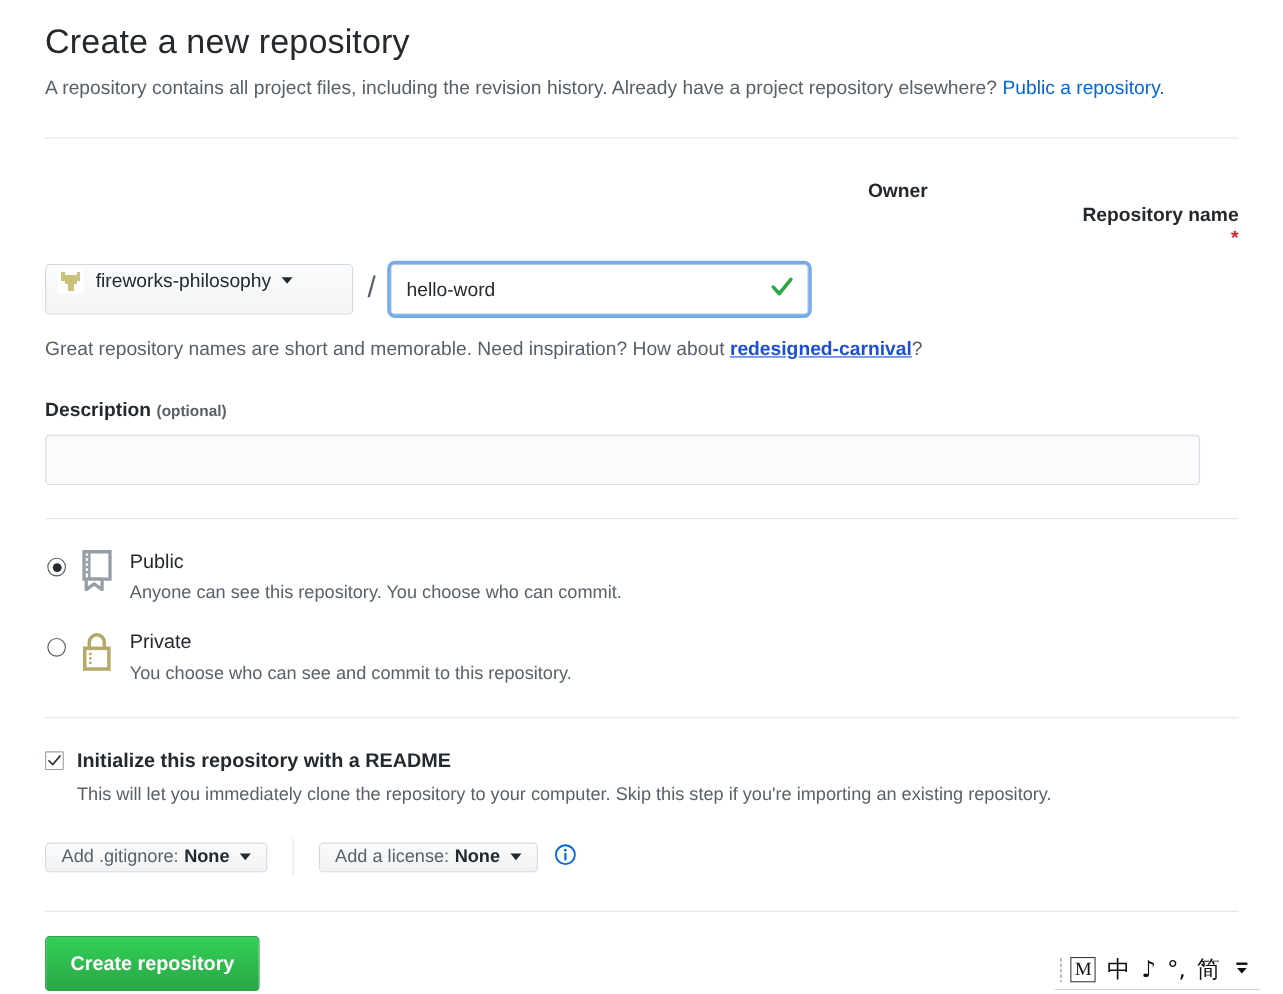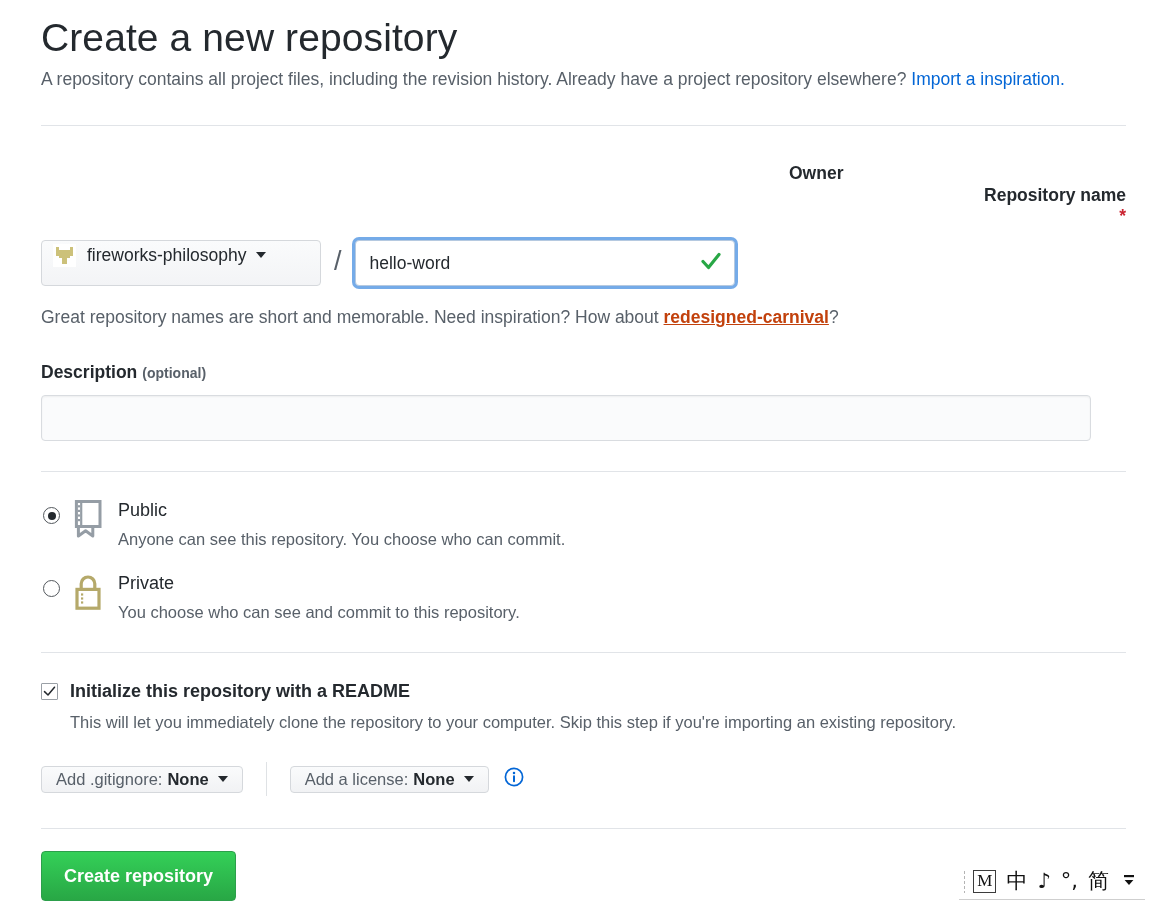--- a/index.html
+++ b/index.html
@@ -16,21 +16,21 @@
     position: relative;
   }
   .page {
     padding: 8px 40px 0 41px;
     box-sizing: border-box;
     width: 1166px;
   }
 
   
   .page-title {
-    font-size: 39px;
+    font-size: 31px;
     font-weight: 400;
     line-height: 40px;
     color: #24292e;
     margin: 10px 0 6px 0;
     letter-spacing: .1px;
   }
   .subtitle {
     font-size: 17.5px;
     line-height: 31px;
     color: #586069;
@@ -145,21 +145,21 @@
     pointer-events: none;
     display: block;
   }
   .hint-row {
     font-size: 17.5px;
     color: #586069;
     margin-top: 19px;
     line-height: 24px;
   }
   .suggestion {
-    color: #c2410c;
+    color: #1d4ed8;
     font-weight: bold;
   }
 
   
   .desc-block { margin-top: 32px; }
   .optional {
     font-size: 14px;
     font-weight: bold;
     color: #586069;
     margin-left: 5px;
@@ -370,21 +370,21 @@
   }
 </style>
 </head>
 <body>
 
 <div class="page">
 
   <h1 class="page-title">Create a new repository</h1>
   <p class="subtitle">
     <span>A repository contains all project files, including the revision history. Already have a project repository elsewhere?</span>
-    <a class="link" href="#">Import a inspiration.</a>
+    <a class="link" href="#">Public a repository.</a>
   </p>
 
   <hr class="rule rule-top">
 
   <div class="field-block">
     <div class="labels-row">
       <span class="label label-owner">Owner</span>
       <span class="label">Repository name</span>
       <span class="required-star">*</span>
     </div>

